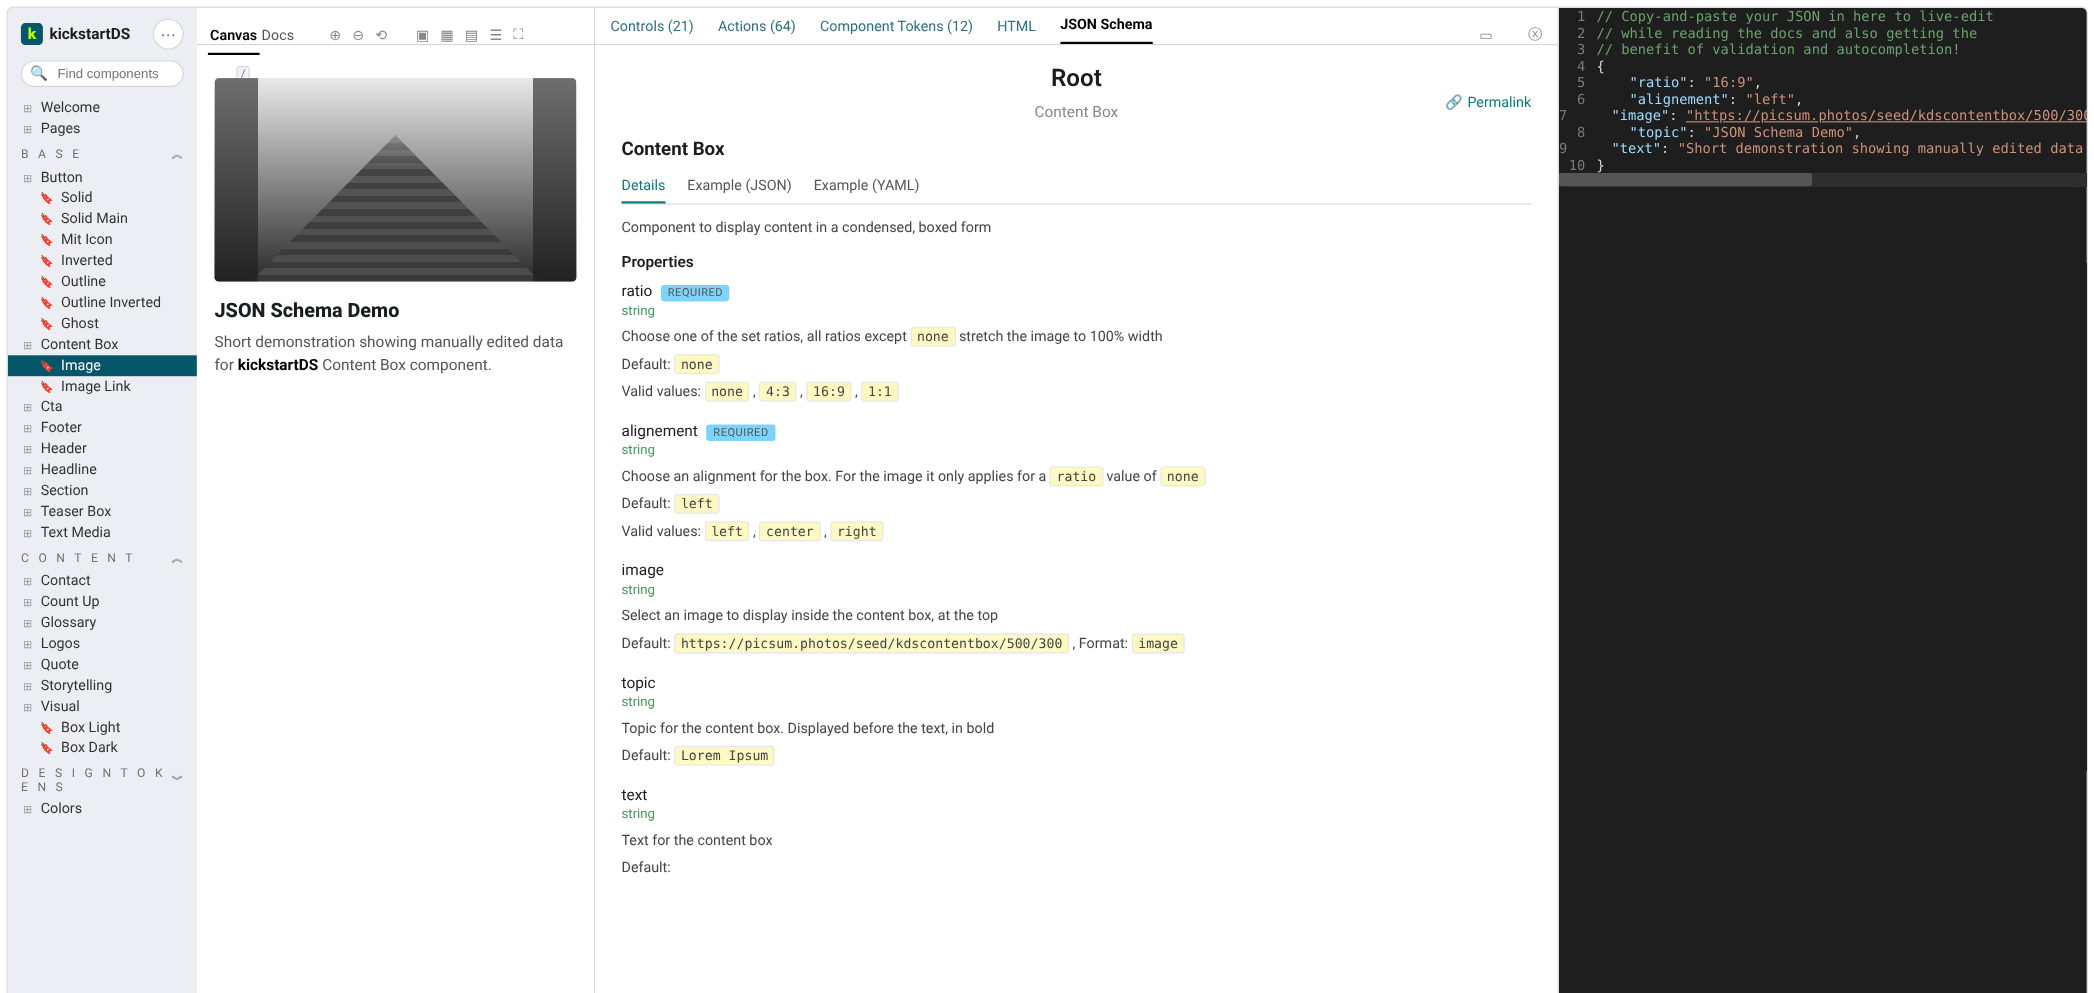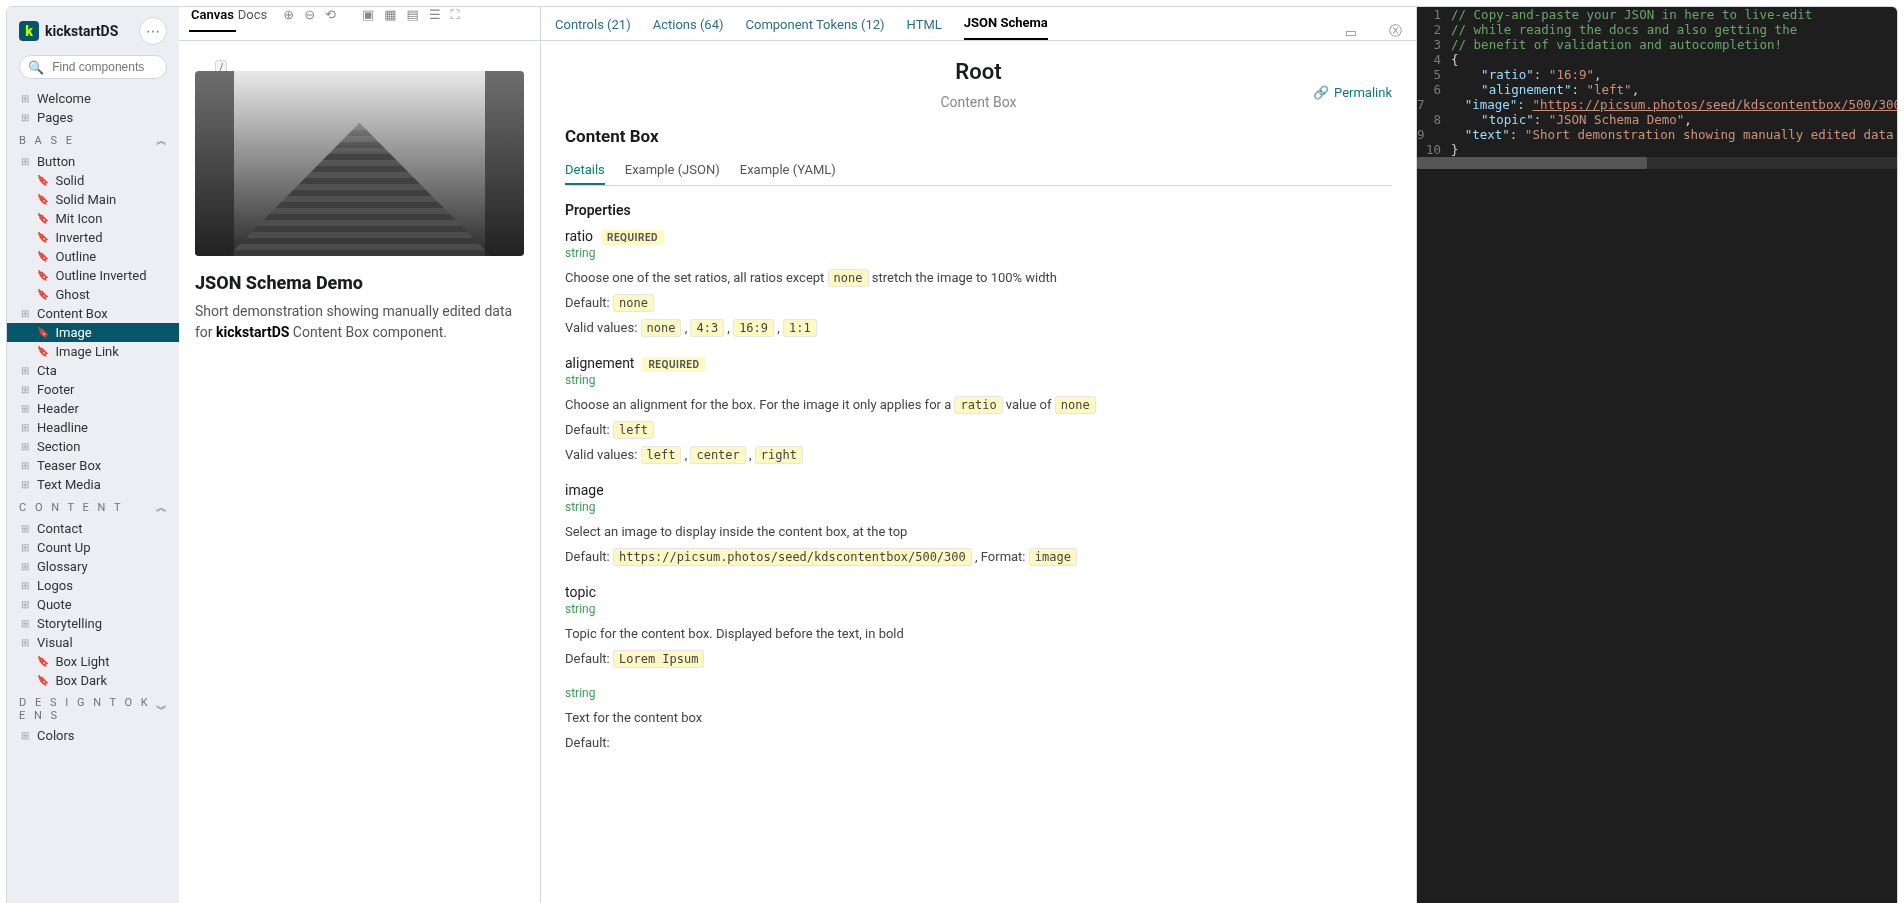--- a/index.html
+++ b/index.html
@@ -30,21 +30,21 @@
   .tree .node{display:flex;align-items:center;gap:6px;padding:2px 0 2px 14px;cursor:pointer;color:#333;}
   .tree .node .tw{width:10px;color:#9aa0aa;font-size:10px;}
   .tree .node.leaf{padding-left:30px;}
   .tree .node.leaf .bm{color:#9aa0aa;font-size:10px;}
   .tree .node.selected{background:#06566a;color:#fff;}
   .tree .node.selected .bm{color:#fff;}
   .tree .node .lbl{white-space:nowrap;}
   
   .main{flex:1;display:flex;overflow:hidden;}
   .canvas{width:362px;flex-shrink:0;border-right:1px solid var(--border);display:flex;flex-direction:column;}
-  .tabs{display:flex;align-items:flex-start;border-bottom:1px solid var(--border);padding:0 10px;gap:14px;height:34px;}
+  .tabs{display:flex;align-items:flex-end;border-bottom:1px solid var(--border);padding:0 10px;gap:30px;height:34px;}
   .tabs .tab{padding:8px 2px;cursor:pointer;color:#555;font-size:13px;}
   .tabs .tab.active{color:#000;font-weight:600;border-bottom:2px solid #000;}
   .toolbar-icons{display:flex;gap:10px;color:#888;font-size:13px;}
   .toolbar-icons span{cursor:pointer;}
   .canvas-body{flex:1;overflow:auto;padding:30px 16px;}
   .preview-img{width:100%;aspect-ratio:16/9;border-radius:4px;background:linear-gradient(#e9e9e9,#2a2a2a);position:relative;overflow:hidden;}
   .preview-img::before{content:"";position:absolute;inset:0;background:
     linear-gradient(180deg,rgba(255,255,255,.9),rgba(255,255,255,0) 45%),
     repeating-linear-gradient(0deg,#3b3b3b 0 6px,#4f4f4f 6px 12px);
     clip-path:polygon(10% 100%,50% 28%,90% 100%);opacity:.9;}
@@ -67,21 +67,21 @@
   .crumbs .sub{color:#888;}
   .permalink{position:absolute;right:24px;top:44px;color:var(--link);font-size:13px;cursor:pointer;display:flex;align-items:center;gap:4px;}
   .h3{font-size:17px;font-weight:700;margin:8px 0 10px;}
   .subtabs{display:flex;gap:20px;border-bottom:1px solid var(--border);margin-bottom:14px;}
   .subtabs .st{padding:6px 0;cursor:pointer;color:#555;}
   .subtabs .st.active{color:var(--accent);border-bottom:2px solid var(--accent);}
   .desc{color:#444;margin-bottom:16px;}
   .props-h{font-size:14px;font-weight:600;margin:16px 0 10px;}
   .prop{margin-bottom:20px;}
   .prop .name{font-size:14px;}
-  .badge{font-size:10px;background:#fef9c3;border-radius:3px;padding:2px 6px;margin-left:8px;color:#555;letter-spacing:.5px;font-weight:bold;}
+  .badge{font-size:10px;background:#7dd3fc;border-radius:3px;padding:2px 6px;margin-left:8px;color:#555;letter-spacing:.5px;}
   .type{color:var(--green);font-size:12px;margin-top:2px;}
   .prop p{margin:10px 0;color:#444;font-size:13px;}
   code.inline{background:#fef9c3;border:1px solid #e4e6eb;border-radius:3px;padding:1px 5px;font-family:ui-monospace,Menlo,monospace;font-size:12px;color:#444;}
   
   .editor{width:480px;flex-shrink:0;background:var(--dark);color:#ddd;font-family:ui-monospace,Menlo,monospace;font-size:12.5px;overflow:auto;}
   .ed-line{display:flex;white-space:pre;}
   .ed-gut{width:34px;text-align:right;color:#7a7a7a;padding-right:10px;user-select:none;}
   .ed-code{flex:1;}
   .tok-comment{color:#6aa36a;text-align:center;}
   .tok-key{color:#9cdcfe;}
@@ -293,20 +293,21 @@
         <div class="permalink">
           <span>🔗</span>
           <span>Permalink</span>
         </div>
         <div class="h3">Content Box</div>
         <div class="subtabs" id="subtabs">
             <span class="st active">Details</span>
             <span class="st">Example (JSON)</span>
             <span class="st">Example (YAML)</span>
           </div>
+        <div class="desc">Component to display content in a condensed, boxed form</div>
         <div class="props-h">Properties</div>
         <div id="props">
             <div class="prop">
               <div><span class="name">ratio</span><span class="badge">REQUIRED</span></div>
               <div class="type">string</div>
               <p>Choose one of the set ratios, all ratios except <code class="inline">none</code> stretch the image to 100% width</p>
               <p>Default: <code class="inline">none</code></p>
               <p>Valid values: <code class="inline">none</code> , <code class="inline">4:3</code> , <code class="inline">16:9</code> , <code class="inline">1:1</code></p>
             </div>
             <div class="prop">
@@ -322,20 +323,21 @@
               <p>Select an image to display inside the content box, at the top</p>
               <p>Default: <code class="inline">https://picsum.photos/seed/kdscontentbox/500/300</code> , Format: <code class="inline">image</code></p>
             </div>
             <div class="prop">
               <div><span class="name">topic</span></div>
               <div class="type">string</div>
               <p>Topic for the content box. Displayed before the text, in bold</p>
               <p>Default: <code class="inline">Lorem Ipsum</code></p>
             </div>
             <div class="prop">
+              <div><span class="name">text</span></div>
               <div class="type">string</div>
               <p>Text for the content box</p>
               <p>Default: </p>
             </div>
           </div>
       </div>
     </div>
 
     <div class="editor" id="editor">
 

